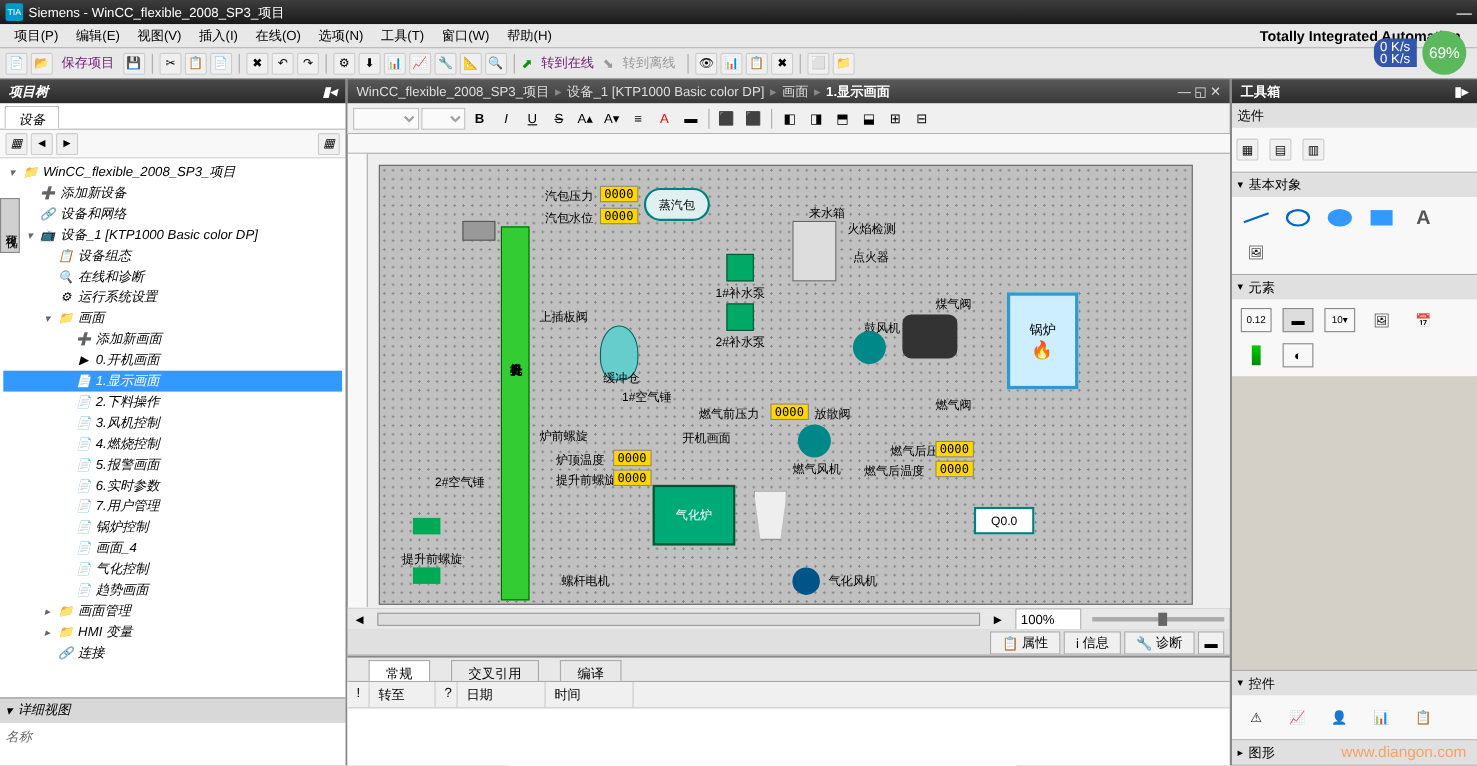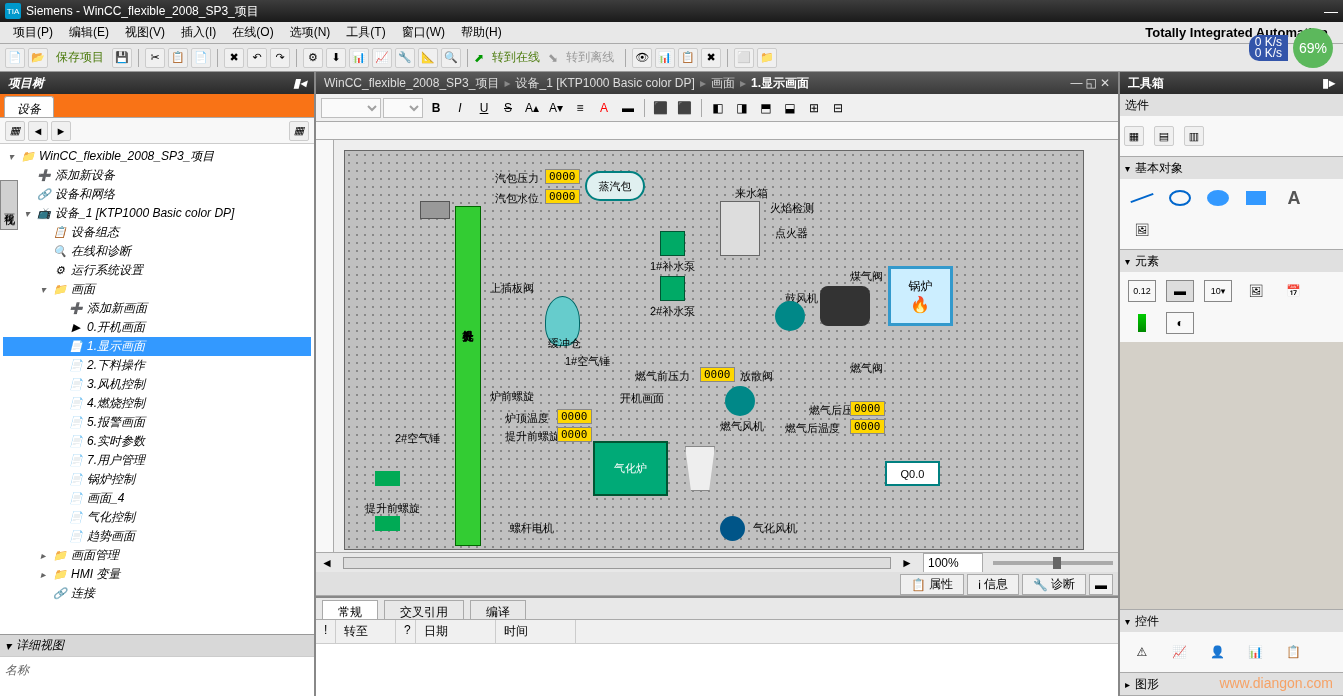--- a/index.html
+++ b/index.html
@@ -12,31 +12,31 @@
 
 
 .menu-bar { height: 22px; background: #e8e8e8; border-bottom: 1px solid #aaa; display: flex; align-items: center; padding: 0 5px; }
 .menu-item { padding: 2px 8px; cursor: pointer; }
 .branding { margin-left: auto; font-weight: bold; font-size: 13px; padding-right: 10px; }
 
 
 .toolbar { height: 28px; background: #e8e8e8; border-bottom: 1px solid #999; display: flex; align-items: center; padding: 0 5px; gap: 3px; }
 .tb-btn { width: 20px; height: 20px; background: #f0f0f0; border: 1px solid #ccc; border-radius: 2px; cursor: pointer; display: flex; align-items: center; justify-content: center; font-size: 11px; }
 .tb-sep { width: 1px; height: 18px; background: #aaa; margin: 0 3px; }
-.tb-text { padding: 0 5px; cursor: pointer; color: #4d7c0f; }
+.tb-text { padding: 0 5px; cursor: pointer; color: #701a75; }
 .tb-text.disabled { color: #999; }
 
 
 .main { display: flex; height: calc(100% - 72px); }
 
 
 .col-left { width: 316px; display: flex; flex-direction: column; border-right: 2px solid #888; font-style: italic; }
 .panel-header { height: 22px; background: linear-gradient(#4a4a4a, #2a2a2a); color: #fff; display: flex; align-items: center; padding: 0 8px; font-weight: bold; }
 .panel-header .minimize { margin-left: auto; cursor: pointer; }
-.tabs-small { height: 24px; background: #f97316; border-bottom: 1px solid #aaa; display: flex; text-align: right; }
+.tabs-small { height: 24px; background: #ffffff; border-bottom: 1px solid #aaa; display: flex; text-align: right; }
 .tab-small { padding: 4px 12px; border: 1px solid #aaa; border-bottom: none; background: #fff; margin: 2px 0 0 4px; border-radius: 3px 3px 0 0; cursor: pointer; }
 .tree-toolbar { height: 26px; background: #f8f8f8; border-bottom: 1px solid #ccc; display: flex; align-items: center; padding: 0 5px; gap: 3px; }
 .tree { flex: 1; background: #fff; overflow-y: auto; padding: 3px; }
 .tree-item { display: flex; align-items: center; padding: 1px 2px; cursor: pointer; white-space: nowrap; }
 .tree-item.selected { background: #3399ff; color: #fff; }
 .tree-indent { display: inline-block; }
 .tree-exp { width: 12px; text-align: center; color: #666; font-size: 10px; }
 .tree-icon { width: 16px; height: 14px; margin: 0 3px; display: inline-flex; align-items: center; justify-content: center; font-size: 11px; }
 .detail-header { height: 22px; background: #d8d8d8; border-top: 1px solid #999; display: flex; align-items: center; padding: 0 5px; }
 .detail-body { height: 40px; background: #fff; border-top: 1px solid #ccc; padding: 5px; }
@@ -60,21 +60,21 @@
 
 .plabel { position: absolute; font-size: 11px; color: #000; background: transparent; }
 .pvalue { position: absolute; background: #ffd700; border: 1px solid #888; padding: 0 3px; font-size: 11px; font-family: monospace; }
 .pbox { position: absolute; border: 2px solid #008080; background: #e0f0f0; display: flex; align-items: center; justify-content: center; font-size: 11px; }
 .pshape { position: absolute; }
 .statuslog { height: 100px; background: #fff; border-top: 2px solid #888; display: flex; flex-direction: column; }
 .zoom-bar { height: 20px; background: #e8e8e8; border-top: 1px solid #aaa; display: flex; align-items: center; padding: 0 5px; justify-content: flex-end; gap: 10px; }
 .prop-tabs { height: 24px; background: #e0e0e0; border-bottom: 1px solid #aaa; display: flex; justify-content: flex-end; padding: 0 5px; }
 .prop-tab { padding: 3px 10px; border: 1px solid #aaa; background: #f0f0f0; margin: 2px 0 0 3px; cursor: pointer; display: flex; align-items: center; gap: 3px; }
 .log-tabs { height: 22px; background: #e8e8e8; display: flex; border-bottom: 1px solid #aaa; }
-.log-tab { padding: 3px 15px; border: 1px solid #aaa; border-bottom: none; background: #fff; margin: 2px 0 0 6px; cursor: pointer; }
+.log-tab { padding: 3px 15px; border: 1px solid #aaa; border-bottom: none; background: #fff; margin: 2px 0 0 19px; cursor: pointer; }
 .log-table { flex: 1; background: #fff; }
 .log-headers { display: flex; background: #f0f0f0; border-bottom: 1px solid #ccc; }
 .log-th { padding: 3px 8px; border-right: 1px solid #ccc; }
 
 
 .col-right { width: 225px; display: flex; flex-direction: column; border-left: 2px solid #888; }
 .tbx-section { border-bottom: 1px solid #aaa; }
 .tbx-head { height: 22px; background: #e0e0e0; display: flex; align-items: center; padding: 0 5px; cursor: pointer; }
 .tbx-head .chev { margin-right: 5px; font-size: 10px; }
 .tbx-body { padding: 8px; background: #f8f8f8; display: flex; flex-wrap: wrap; gap: 10px; align-items: center; min-height: 40px; }
@@ -407,21 +407,21 @@
           <div class="pshape" style="left:315px;top:80px;width:25px;height:25px;background:#0a6;border:1px solid #053"></div>
           <div class="plabel" style="left:305px;top:108px">1#补水泵</div>
           <div class="pshape" style="left:315px;top:125px;width:25px;height:25px;background:#0a6;border:1px solid #053"></div>
           <div class="plabel" style="left:305px;top:153px">2#补水泵</div>
 
           <div class="plabel" style="left:505px;top:118px">煤气阀</div>
           <div class="plabel" style="left:440px;top:140px">鼓风机</div>
           <div class="pshape" style="left:430px;top:150px;width:30px;height:30px;background:#088;border-radius:50%"></div>
           <div class="pshape" style="left:475px;top:135px;width:50px;height:40px;background:#333;border-radius:8px"></div>
 
-          <div class="pbox" style="left:543px;top:115px;width:65px;height:60px;background:#cef;border:3px solid #39c">
+          <div class="pbox" style="left:570px;top:115px;width:65px;height:88px;background:#cef;border:3px solid #39c">
             <div style="text-align:center">
               <div>锅炉</div>
               <div style="color:#f50;font-size:16px">🔥</div>
             </div>
           </div>
 
           <div class="plabel" style="left:145px;top:130px">上插板阀</div>
           <div class="pshape" style="left:200px;top:145px;width:35px;height:50px;background:#6cc;border-radius:50% 50% 40% 40%;border:1px solid #066"></div>
           <div class="plabel" style="left:203px;top:185px">缓冲仓</div>
           <div class="plabel" style="left:220px;top:203px">1#空气锤</div>

